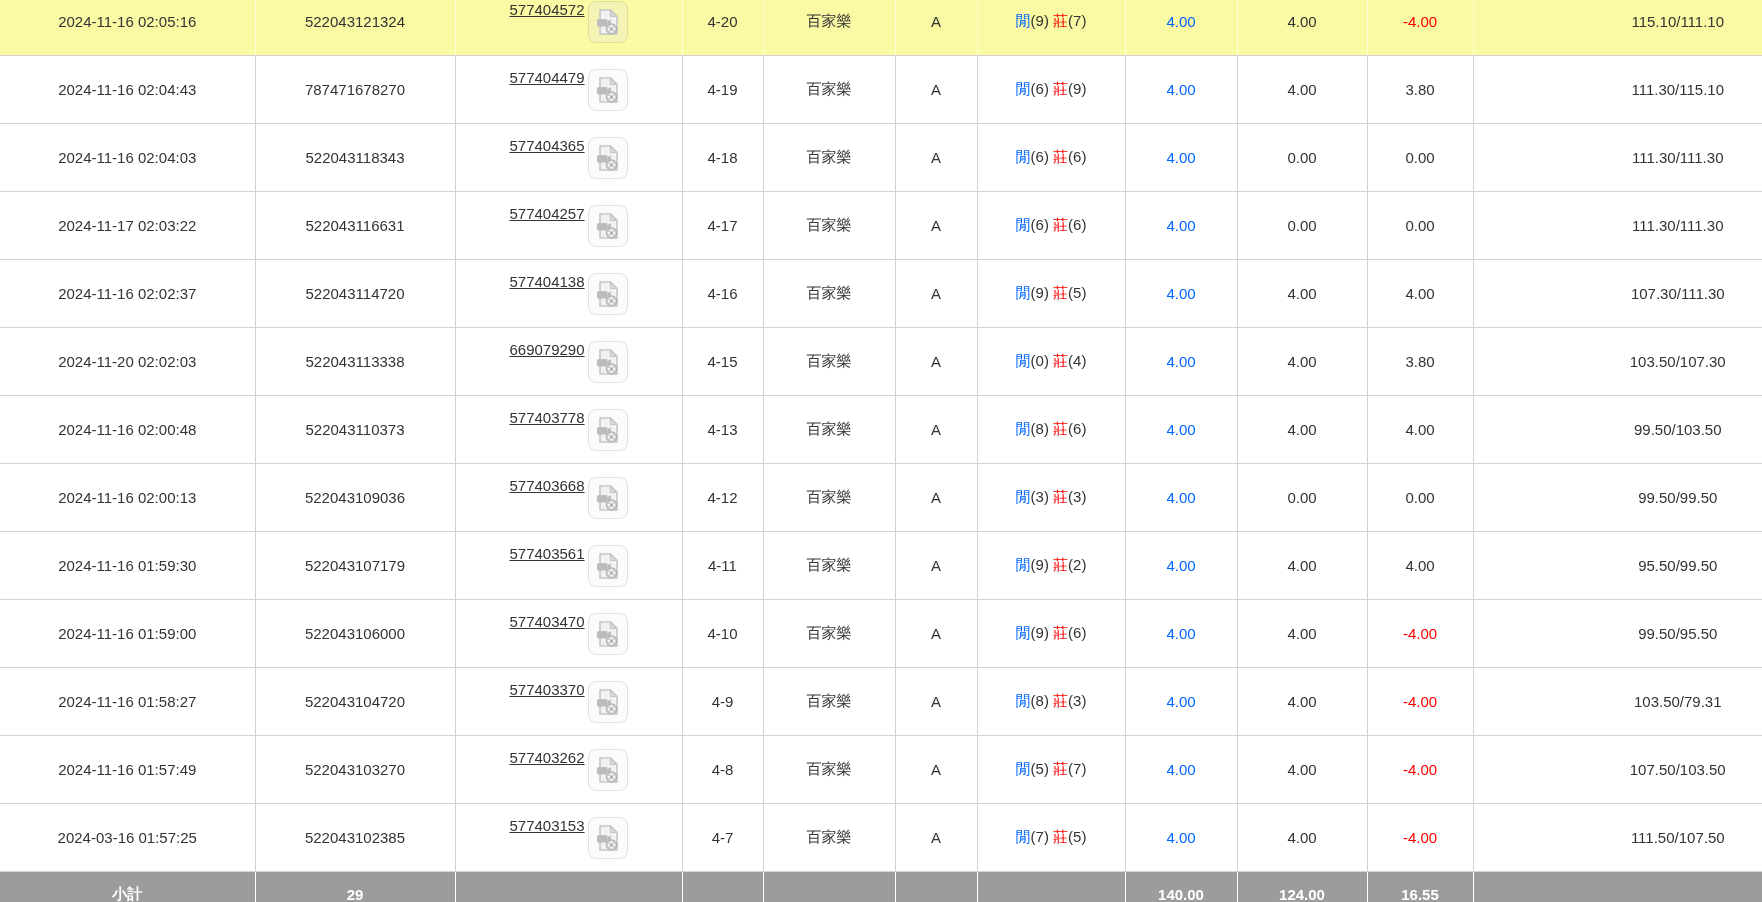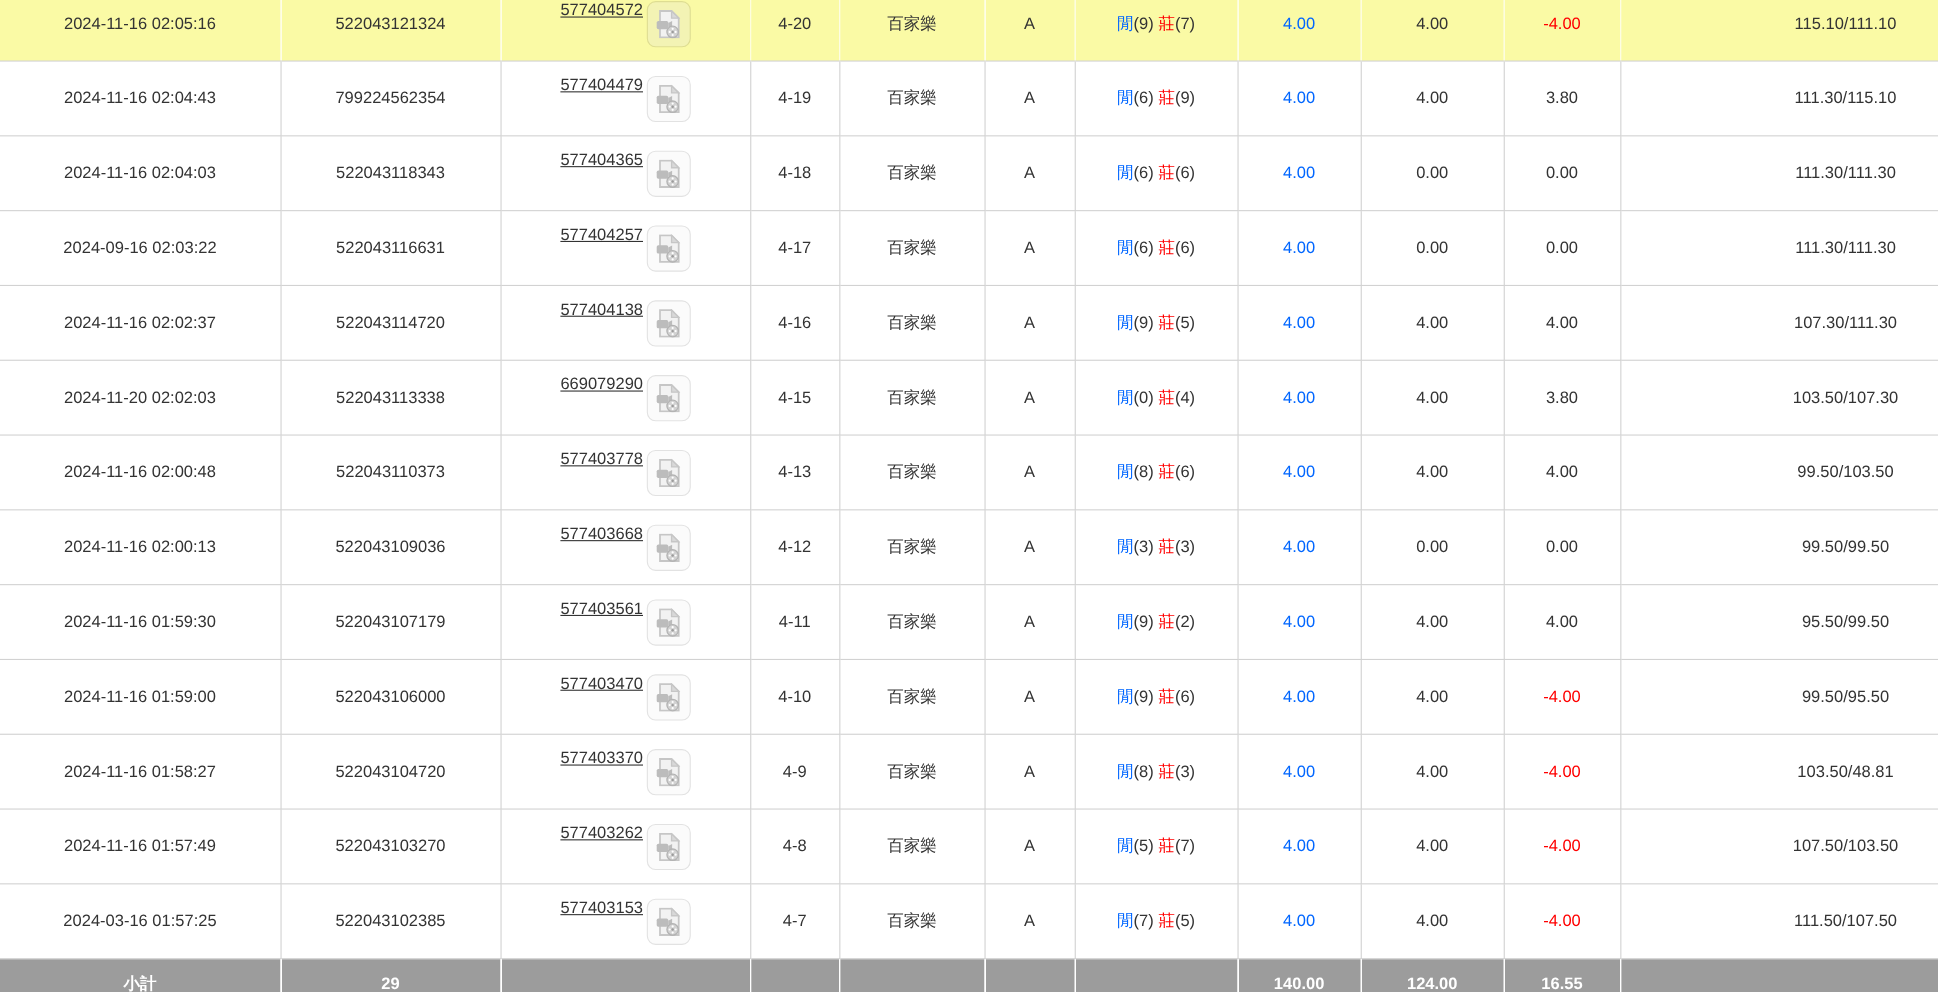--- a/index.html
+++ b/index.html
@@ -83,21 +83,21 @@
       <span class="player">閒</span><span class="score">(9)</span>
       <span class="banker">莊</span><span class="score">(7)</span>
     </td>
     <td class="bet">4.00</td>
     <td>4.00</td>
     <td class="neg">-4.00</td>
     <td class="balance">115.10/111.10</td>
   </tr>
         <tr>
     <td>2024-11-16 02:04:43</td>
-    <td>799224562354</td>
+    <td>787471678270</td>
     <td class="c-gameid">
       <span class="wrap">
         <span>577404479</span>
         <button class="video-btn" type="button">
           <span style="display:inline-flex;">
             <svg width="23" height="26" viewBox="0 0 23 26" aria-hidden="true">
               <path d="M4 1 L14.5 1 L21 7.5 L21 25 L4 25 Z" fill="#f2f2f2" stroke="#c6c6c6" stroke-width="1.6"></path>
               <path d="M14.5 1 L14.5 7.5 L21 7.5 Z" fill="#d8d8d8" stroke="#c6c6c6" stroke-width="1.2"></path>
               <rect x="1" y="10" width="10.5" height="7.5" rx="1.5" fill="#bcbcbc"></rect>
               <path d="M11.5 12 L15 10.2 L15 17.3 L11.5 15.5 Z" fill="#bcbcbc"></path>
@@ -154,21 +154,21 @@
     <td class="c-result">
       <span class="player">閒</span><span class="score">(6)</span>
       <span class="banker">莊</span><span class="score">(6)</span>
     </td>
     <td class="bet">4.00</td>
     <td>0.00</td>
     <td>0.00</td>
     <td class="balance">111.30/111.30</td>
   </tr>
         <tr>
-    <td>2024-09-16 02:03:22</td>
+    <td>2024-11-17 02:03:22</td>
     <td>522043116631</td>
     <td class="c-gameid">
       <span class="wrap">
         <span>577404257</span>
         <button class="video-btn" type="button">
           <span style="display:inline-flex;">
             <svg width="23" height="26" viewBox="0 0 23 26" aria-hidden="true">
               <path d="M4 1 L14.5 1 L21 7.5 L21 25 L4 25 Z" fill="#f2f2f2" stroke="#c6c6c6" stroke-width="1.6"></path>
               <path d="M14.5 1 L14.5 7.5 L21 7.5 Z" fill="#d8d8d8" stroke="#c6c6c6" stroke-width="1.2"></path>
               <rect x="1" y="10" width="10.5" height="7.5" rx="1.5" fill="#bcbcbc"></rect>
@@ -439,21 +439,21 @@
     <td>4-9</td>
     <td>百家樂</td>
     <td>A</td>
     <td class="c-result">
       <span class="player">閒</span><span class="score">(8)</span>
       <span class="banker">莊</span><span class="score">(3)</span>
     </td>
     <td class="bet">4.00</td>
     <td>4.00</td>
     <td class="neg">-4.00</td>
-    <td class="balance">103.50/48.81</td>
+    <td class="balance">103.50/79.31</td>
   </tr>
         <tr>
     <td>2024-11-16 01:57:49</td>
     <td>522043103270</td>
     <td class="c-gameid">
       <span class="wrap">
         <span>577403262</span>
         <button class="video-btn" type="button">
           <span style="display:inline-flex;">
             <svg width="23" height="26" viewBox="0 0 23 26" aria-hidden="true">

